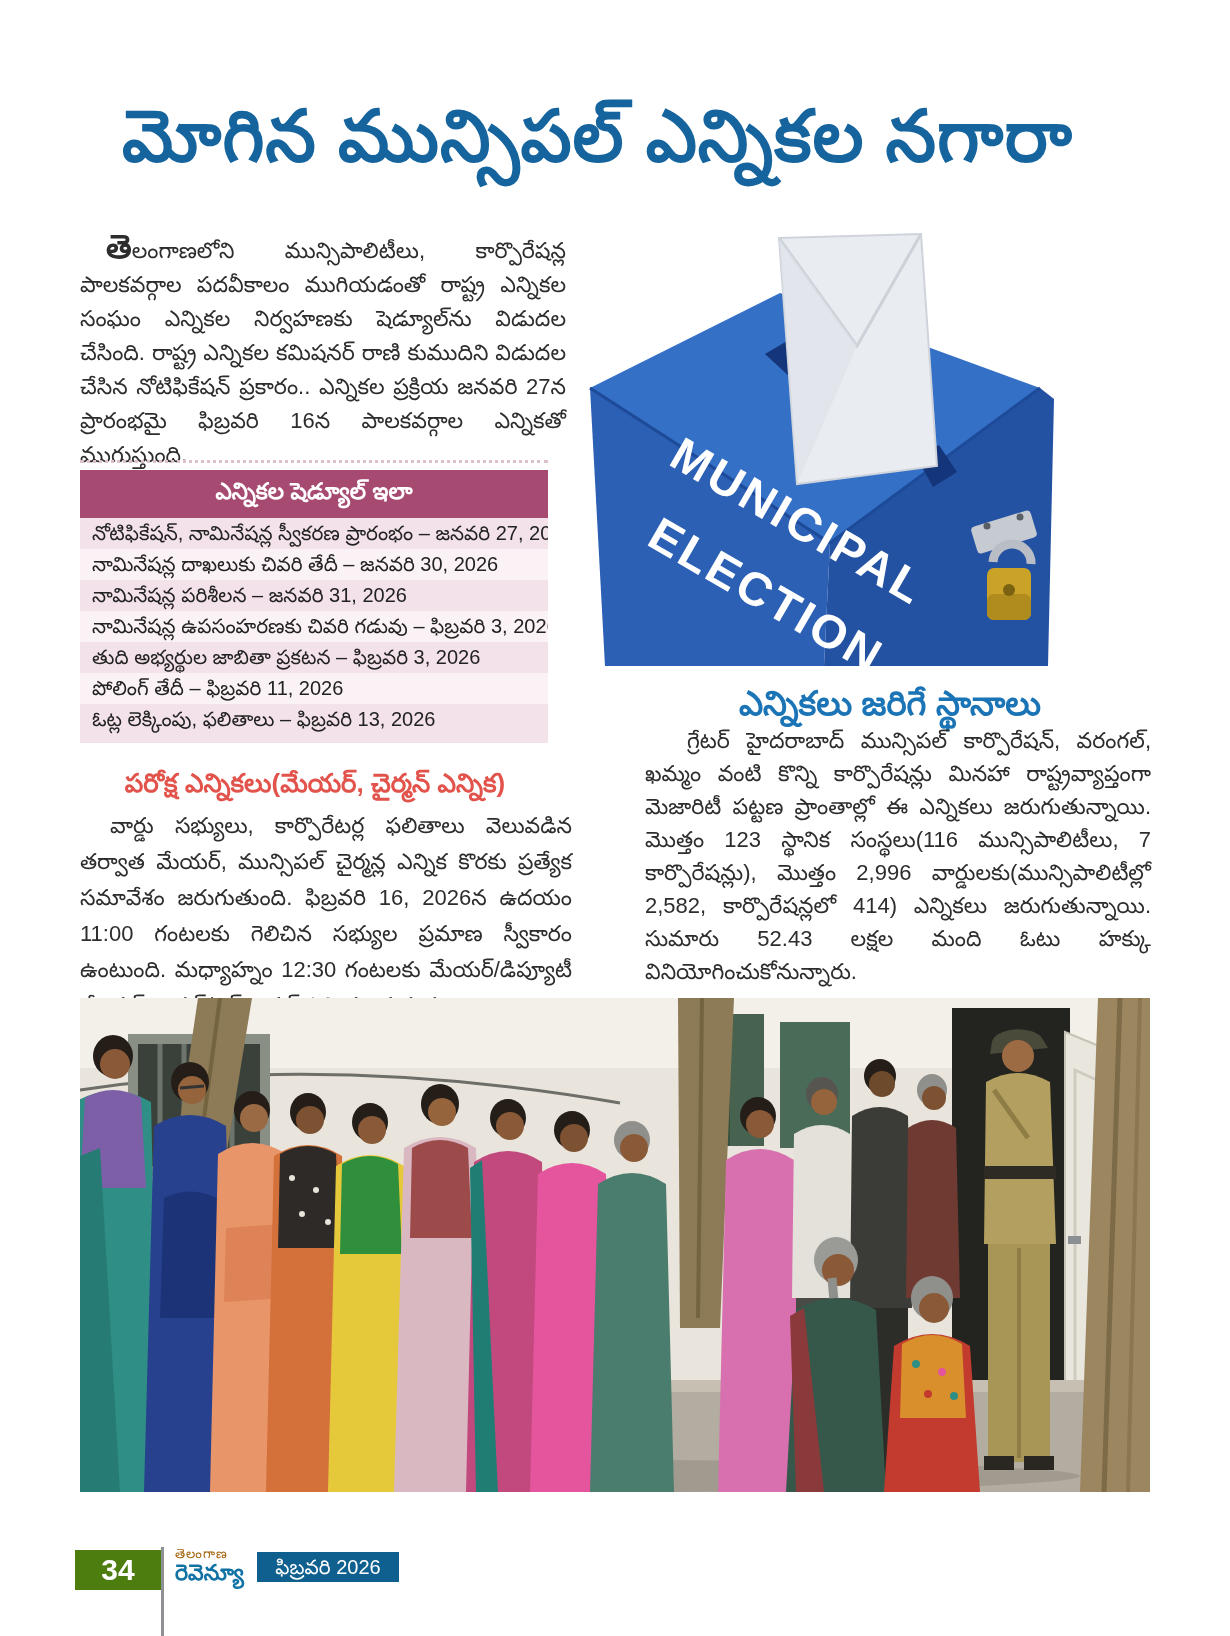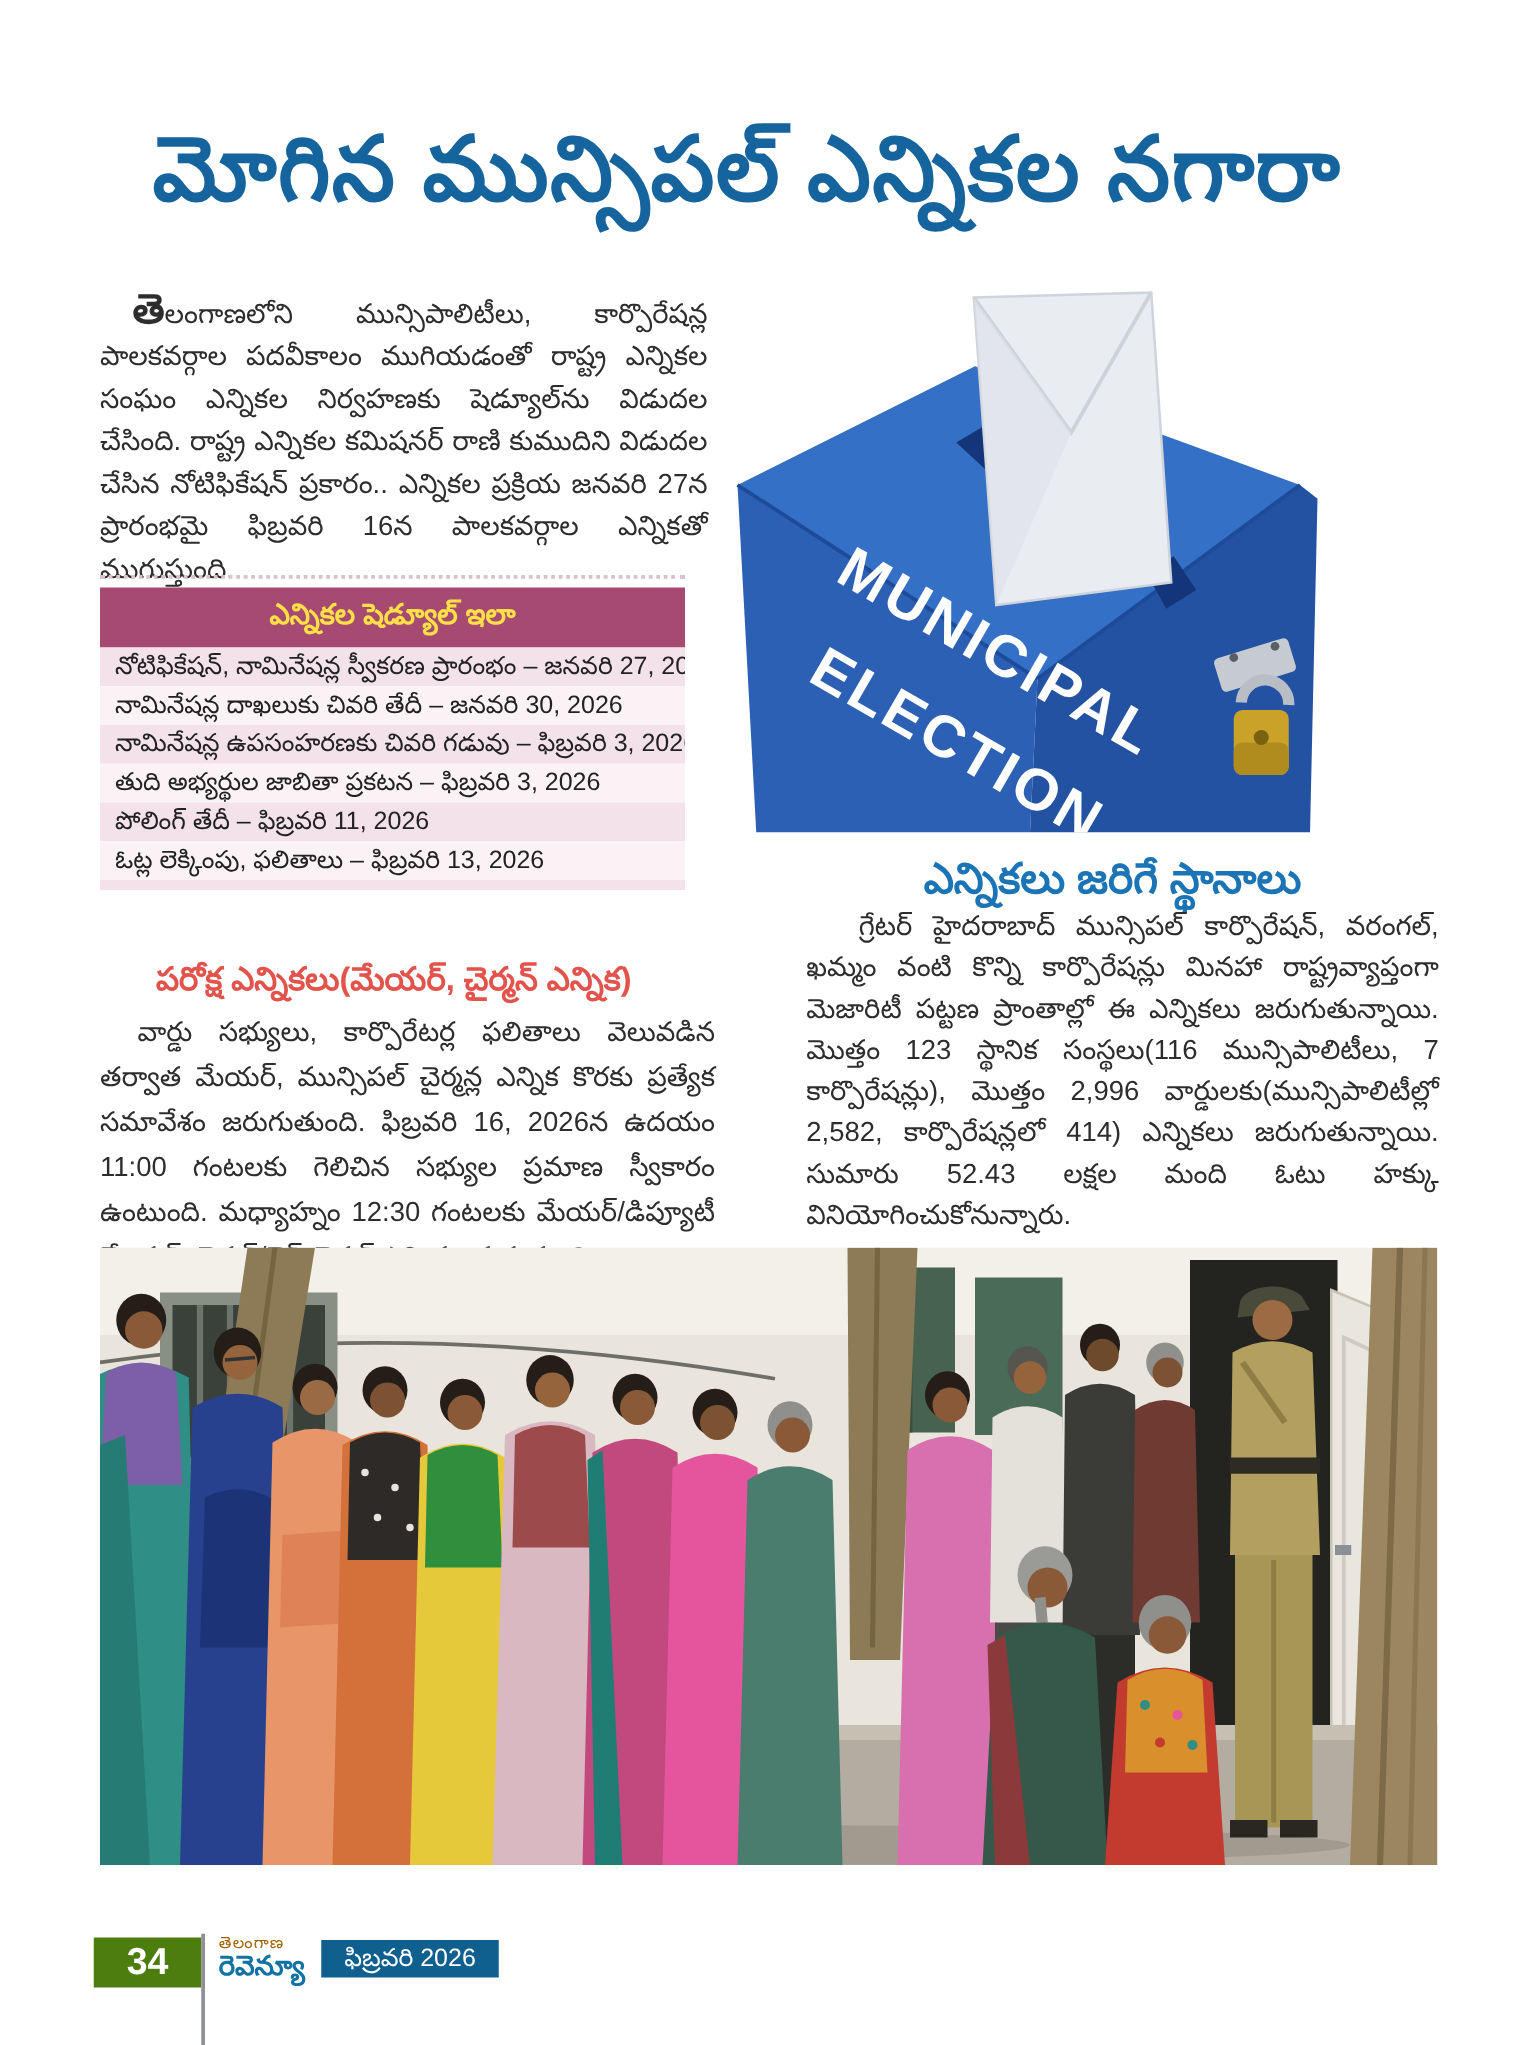--- a/index.html
+++ b/index.html
@@ -11,21 +11,21 @@
 
   .intro{position:absolute;left:80px;top:230px;width:486px;font-size:22px;line-height:34px;
         text-align:justify;text-indent:26px;}
   .dropcap{font-size:33px;font-weight:bold;line-height:34px;}
 
   
   .ballot-wrap{position:absolute;left:565px;top:226px;width:575px;height:440px;}
 
   
   .schedule{position:absolute;left:80px;top:460px;width:468px;border-top:3px dotted #dcc0cd;padding-top:7px;}
-  .sched-header{background:#A64A72;color:#fde047;font-weight:bold;font-size:23px;
+  .sched-header{background:#A64A72;color:#ffffff;font-weight:bold;font-size:23px;
         text-align:center;padding:8px 0;}
   .sched-rows > div{font-size:20px;color:#222222;padding:4px 12px;line-height:23px;white-space:nowrap;overflow:hidden;}
   .sched-rows > div:nth-child(odd){background:#F4E2EA;}
   .sched-rows > div:nth-child(even){background:#FBF2F6;}
   .sched-rows::after{content:"";display:block;height:8px;background:#F4E2EA;}
 
   .red-heading{position:absolute;left:80px;top:768px;width:470px;text-align:center;
         font-size:26px;font-weight:bold;color:#E2544B;}
   .left-body{position:absolute;left:80px;top:808px;width:492px;font-size:22px;line-height:36px;
         text-align:justify;text-indent:30px;}
@@ -92,20 +92,21 @@
         <circle cx="444" cy="364" r="6" fill="#7a6212"></circle>
       </g>
     </svg>
   </div>
 
   <div class="schedule">
     <div class="sched-header">ఎన్నికల షెడ్యూల్ ఇలా</div>
     <div class="sched-rows">
       <div>నోటిఫికేషన్, నామినేషన్ల స్వీకరణ ప్రారంభం – జనవరి 27, 2026</div>
       <div>నామినేషన్ల దాఖలుకు చివరి తేదీ – జనవరి 30, 2026</div>
+      <div>నామినేషన్ల పరిశీలన – జనవరి 31, 2026</div>
       <div>నామినేషన్ల ఉపసంహరణకు చివరి గడువు – ఫిబ్రవరి 3, 2026</div>
       <div>తుది అభ్యర్థుల జాబితా ప్రకటన – ఫిబ్రవరి 3, 2026</div>
       <div>పోలింగ్ తేదీ – ఫిబ్రవరి 11, 2026</div>
       <div>ఓట్ల లెక్కింపు, ఫలితాలు – ఫిబ్రవరి 13, 2026</div>
     </div>
   </div>
 
   <div class="red-heading">పరోక్ష ఎన్నికలు(మేయర్, చైర్మన్ ఎన్నిక)</div>
   <div class="left-body">వార్డు సభ్యులు, కార్పొరేటర్ల ఫలితాలు వెలువడిన తర్వాత మేయర్, మున్సిపల్ చైర్మన్ల ఎన్నిక కొరకు ప్రత్యేక సమావేశం జరుగుతుంది. ఫిబ్రవరి 16, 2026న ఉదయం 11:00 గంటలకు గెలిచిన సభ్యుల ప్రమాణ స్వీకారం ఉంటుంది. మధ్యాహ్నం 12:30 గంటలకు మేయర్/డిప్యూటీ మేయర్, చైర్మన్/వైస్ చైర్మన్ ఎన్నిక జరుగుతుంది.</div>
 

